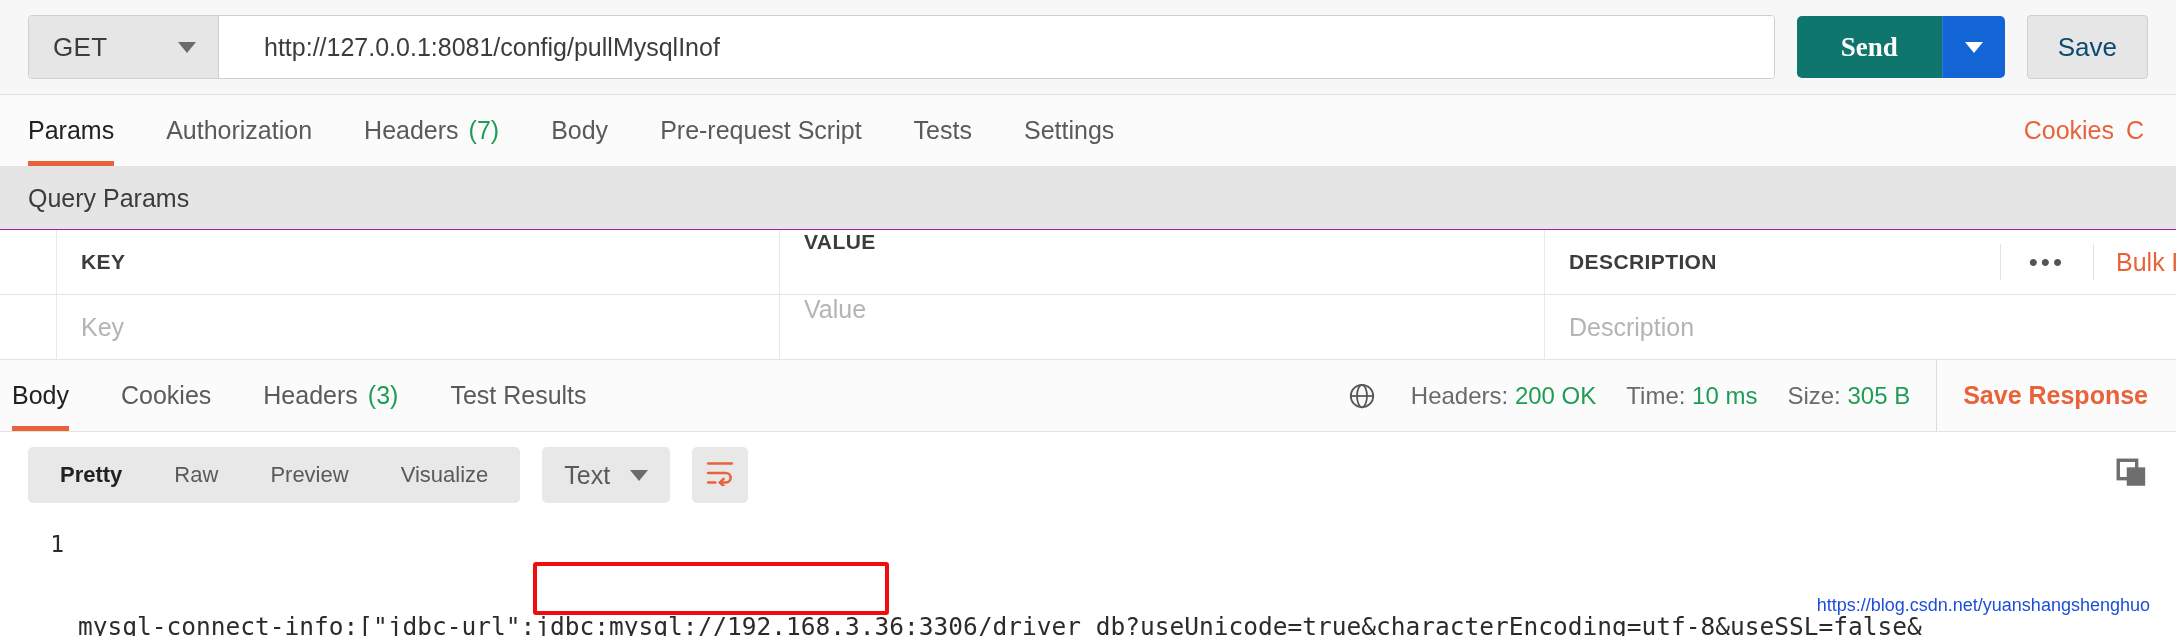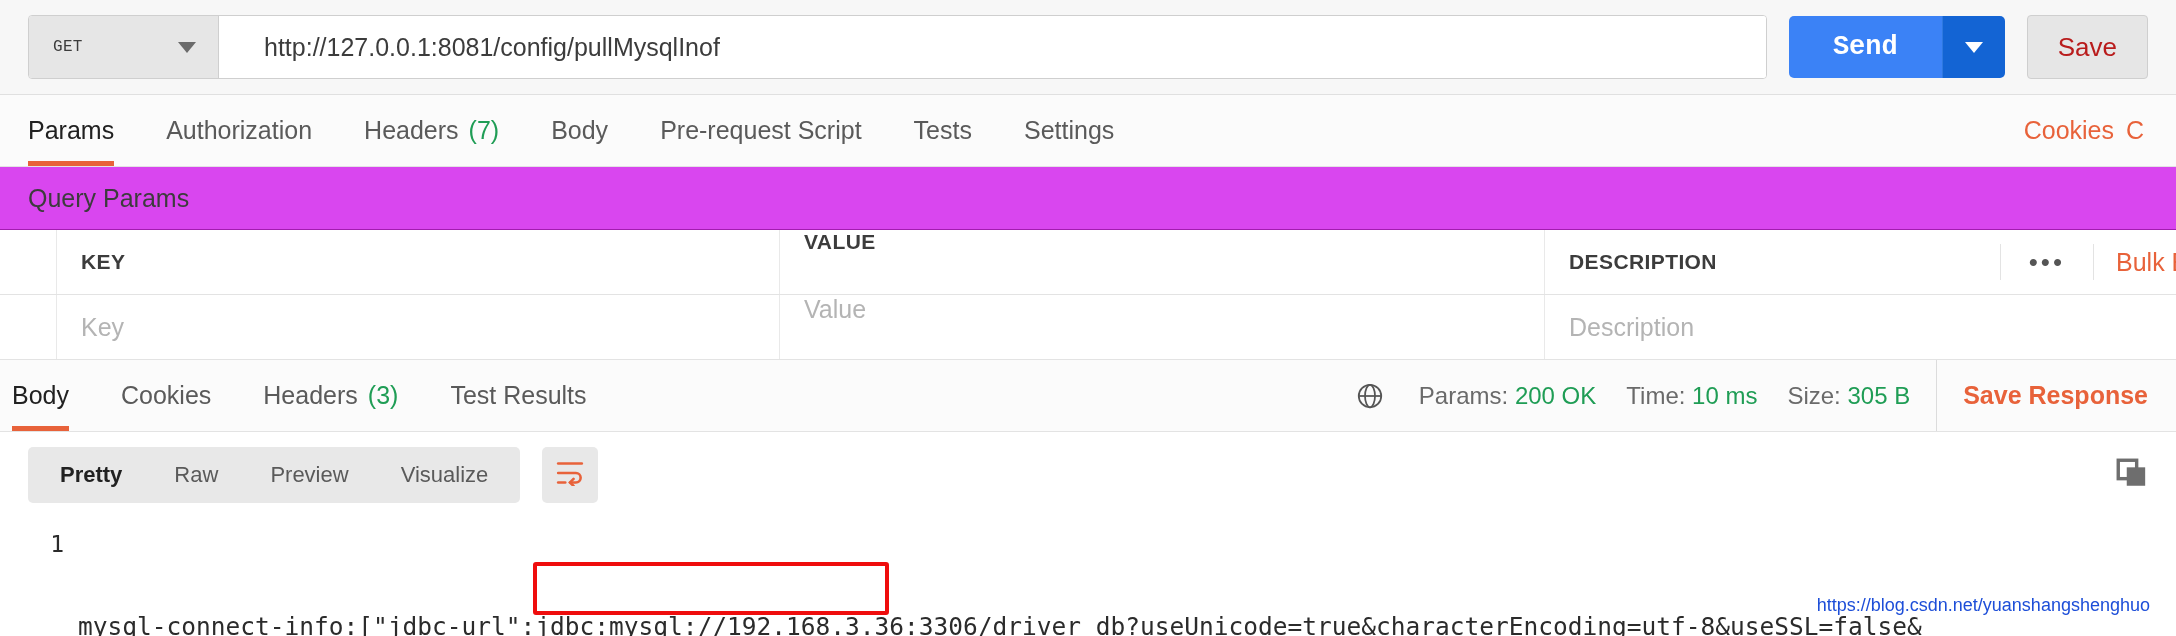--- a/index.html
+++ b/index.html
@@ -40,24 +40,23 @@
     background: #e6e6e6;
     border-right: 1px solid #cfcfcf;
     display: flex;
     align-items: center;
     justify-content: space-between;
     padding: 0 22px 0 24px;
     box-sizing: border-box;
     cursor: pointer;
   }
   .method-label {
-    font-size: 16px;
+    font-size: 26px;
     color: #3c3c3c;
     letter-spacing: .3px;
-    font-family: Liberation Mono, monospace;
   }
   .caret-down {
     width: 0; height: 0;
     border-left: 9px solid transparent;
     border-right: 9px solid transparent;
     border-top: 11px solid #6b6b6b;
   }
   .url-input {
     flex: 1 1 auto;
     display: flex;
@@ -72,30 +71,30 @@
     margin-left: 23px;
   }
   .send-group {
     display: flex;
     margin-left: 22px;
     height: 62px;
     border-radius: 5px;
     overflow: hidden;
   }
   .send-btn {
-    background: #3b82f6;
+    background: #0f766e;
     color: #fff;
     font-size: 27px;
     font-weight: bold;
     padding: 0 44px;
     display: flex;
     align-items: center;
     cursor: pointer;
     border: none;
-    font-family: Liberation Mono, monospace;
+    font-family: Liberation Serif, serif;
   }
   .send-caret-btn {
     background: #1364d4;
     border-left: 1px solid #2f79e0;
     width: 62px;
     display: flex;
     align-items: center;
     justify-content: center;
     cursor: pointer;
   }
@@ -105,21 +104,21 @@
   .save-btn {
     margin-left: 22px;
     background: #e6e6e6;
     border: 1px solid #cfcfcf;
     border-radius: 4px;
     height: 62px;
     padding: 0 30px;
     display: flex;
     align-items: center;
     font-size: 26px;
-    color: #b91c1c;
+    color: #0c4a6e;
     cursor: pointer;
     font-family: inherit;
   }
 
   
   .req-tabs {
     height: 72px;
     background: #fbfbfb;
     border-bottom: 1px solid #e3e3e3;
     display: flex;
@@ -175,21 +174,21 @@
   }
 
   
   .section-title {
     height: 62px;
     display: flex;
     align-items: center;
     padding-left: 28px;
     font-size: 25px;
     color: #3c3c3c;
-    background: #d946ef;
+    background: #e5e5e5;
   }
   .params-table {
     border-top: 1px solid #a21caf;
     background: #fff;
   }
   .ptr {
     display: flex;
     height: 64px;
     border-bottom: 1px solid #e3e3e3;
   }
@@ -524,21 +523,21 @@
   <div class="resp-spacer"></div>
   <div class="resp-meta">
     <span class="globe-icon">
       <svg width="30" height="30" viewBox="0 0 24 24" fill="none" stroke="#555" stroke-width="1.4">
         <circle cx="12" cy="12" r="9"></circle>
         <ellipse cx="12" cy="12" rx="4" ry="9"></ellipse>
         <line x1="3" y1="12" x2="21" y2="12"></line>
       </svg>
     </span>
     <span>
-      <span>Params:</span>
+      <span>Headers:</span>
       <span class="meta-val">200 OK</span>
     </span>
     <span>
       <span>Time:</span>
       <span class="meta-val">10 ms</span>
     </span>
     <span>
       <span>Size:</span>
       <span class="meta-val">305 B</span>
     </span>
@@ -546,20 +545,24 @@
   <div class="save-resp">Save Response</div>
 </div>
 
 <div class="body-toolbar">
   <div class="view-pill">
     <div class="view-opt active">Pretty</div>
     <div class="view-opt">Raw</div>
     <div class="view-opt">Preview</div>
     <div class="view-opt">Visualize</div>
   </div>
+  <div class="fmt-select">
+    <span class="fmt-label">Text</span>
+    <span class="caret-down"></span>
+  </div>
   <div class="wrap-btn">
     <span>
       <svg width="30" height="26" viewBox="0 0 24 22" fill="none" stroke="#e8623a" stroke-width="2.2" stroke-linecap="round">
         <line x1="2" y1="3" x2="22" y2="3"></line>
         <path d="M2 11 H17 a4 4 0 0 1 0 8 H12"></path>
         <polyline points="15,16 12,19 15,22" fill="none"></polyline>
         <line x1="2" y1="19" x2="8" y2="19"></line>
       </svg>
     </span>
   </div>

